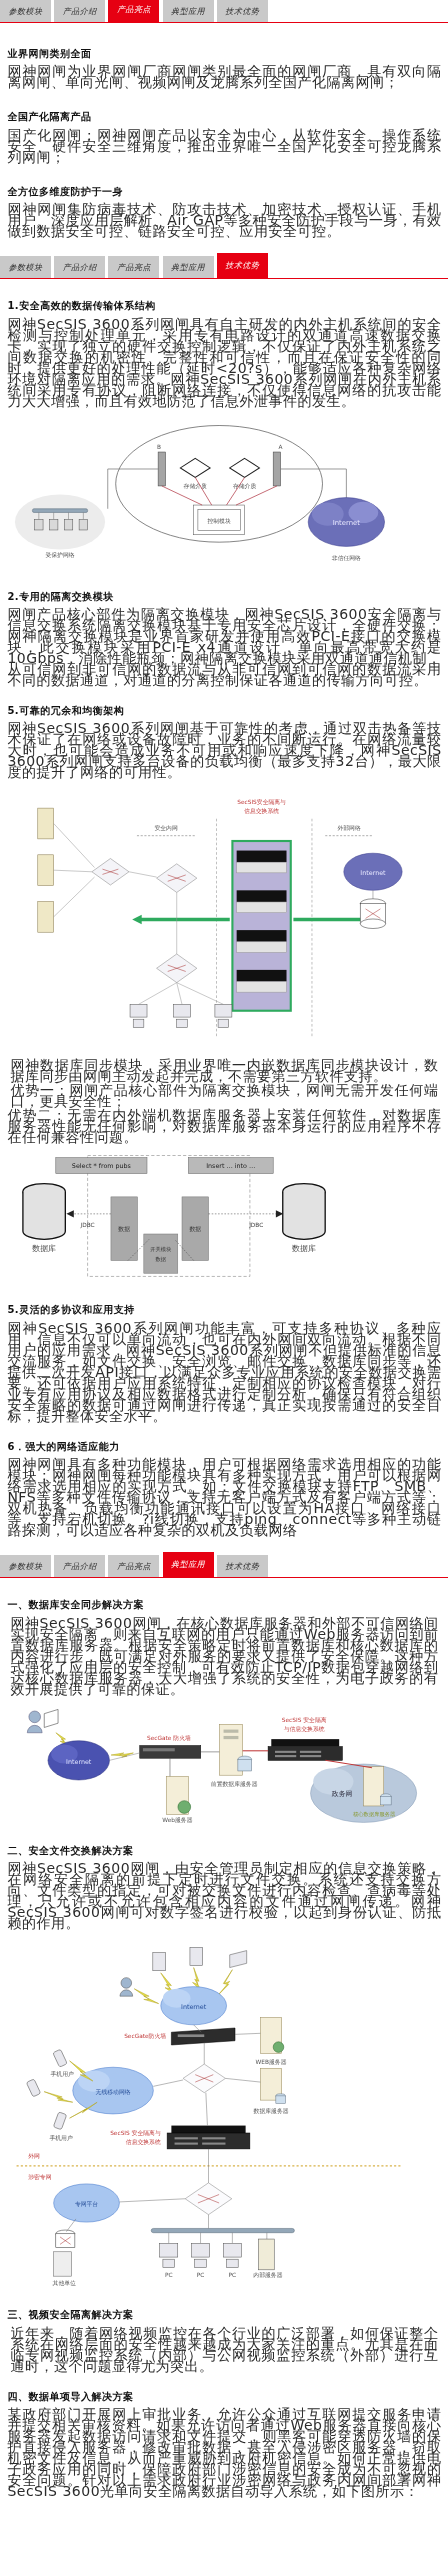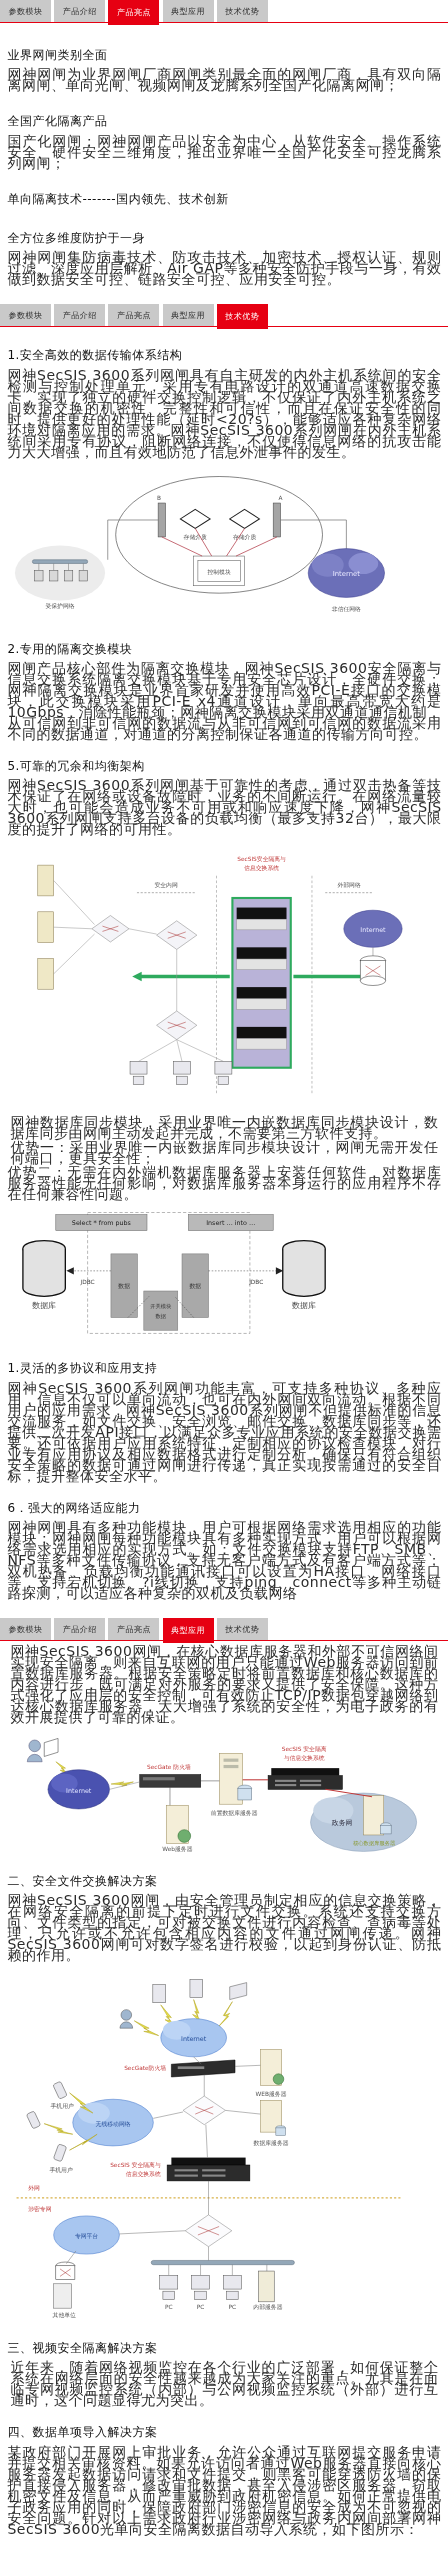--- a/index.html
+++ b/index.html
@@ -1,25 +1,25 @@
 <!DOCTYPE html>
 <html style="--accent: #e60012; --tabbg: #c9c9c9; --redlabel: #c03a3a;font-size:8.5px"><head>
 <meta charset="utf-8">
 <style>
   :root{ --accent:#e60012; --tabbg:#c9c9c9; --redlabel:#c03a3a; }
   html,body{margin:0;padding:0;background:#fff;}
   body{width:449px;font-family:"DejaVu Sans","Liberation Sans",sans-serif;color:#2b2b2b;}
   .page{width:449px;overflow:hidden;}
   
-  .tabbar{display:flex;gap:3.2px;align-items:flex-start;border-bottom:1.6px solid var(--accent);height:22px;position:relative;background:#fff;}
+  .tabbar{display:flex;gap:3.2px;align-items:flex-end;border-bottom:1.6px solid var(--accent);height:22px;position:relative;background:#fff;font-style:italic;}
   .tab{width:51px;height:22px;background:var(--tabbg);color:#2b2b2b;font-size:8px;display:flex;align-items:center;justify-content:center;cursor:pointer;flex:none;letter-spacing:0.5px;}
   .tab.active{background:var(--accent);color:#fff;height:25px;position:relative;z-index:2;}
   
   .content{padding:2.1px 7.4px 5.3px 7.4px;}
-  h3.sec{font-size:12px;font-weight:normal;color:#111;margin:18px 0 5.3px 0;letter-spacing:0.5px;}
+  h3.sec{font-size:10px;font-weight:bold;color:#111;margin:18px 0 5.3px 0;letter-spacing:0.5px;}
   .content.hl h3.sec{margin-top:22px;}
   p.body{font-size:14px;line-height:11px;margin:0 0 14px 0;color:#2b2b2b;letter-spacing:0.5px;text-align:justify;}
   p.body.tight{margin:3px;}
   p.body.tight-last{margin:0 0 7.4px 0;}
   .diagram-wrap{margin:7.4px 0 10.6px 0;}
   svg text{font-family:"DejaVu Sans","Liberation Sans",sans-serif;}
   .dlabel{fill:#555;font-size:11px;}
   .rlabel{fill:var(--redlabel);font-size:11px;}
 </style>
 </head>
@@ -33,23 +33,22 @@
     <div class="tab active">产品亮点</div>
     <div class="tab">典型应用</div>
     <div class="tab">技术优势</div>
   </div>
 
   <div class="content hl">
     <h3 class="sec">业界网闸类别全面</h3>
     <p class="body">网神网闸为业界网闸厂商网闸类别最全面的网闸厂商，具有双向隔离网闸、单向光闸、视频网闸及龙腾系列全国产化隔离网闸；</p>
     <h3 class="sec">全国产化隔离产品</h3>
     <p class="body">国产化网闸：网神网闸产品以安全为中心，从软件安全、操作系统安全、硬件安全三维角度，推出业界唯一全国产化安全可控龙腾系列网闸；</p>
-    <h3 class="sec">单向隔离技术-------国内领先、技术创新</h3>
     <h3 class="sec">全方位多维度防护于一身</h3>
-    <p class="body">网神网闸集防病毒技术、防攻击技术、加密技术、授权认证、规则过滤、深度应用层解析、Air GAP等多种安全防护手段与一身，有效做到数据安全可控、链路安全可控、应用安全可控。</p>
+    <p class="body">网神网闸集防病毒技术、防攻击技术、加密技术、授权认证、手机用户、深度应用层解析、Air GAP等多种安全防护手段与一身，有效做到数据安全可控、链路安全可控、应用安全可控。</p>
   </div>
 
   <div class="tabbar">
     <div class="tab">参数模块</div>
     <div class="tab">产品介绍</div>
     <div class="tab">产品亮点</div>
     <div class="tab">典型应用</div>
     <div class="tab active">技术优势</div>
   </div>
 
@@ -208,21 +207,21 @@
           <line x1="690" y1="185" x2="690" y2="205" stroke="#777"></line>
           <ellipse cx="690" cy="210" rx="24" ry="9" fill="#fff" stroke="#333"></ellipse>
           <rect x="666" y="210" width="48" height="38" fill="#fff" stroke="#333"></rect>
           <ellipse cx="690" cy="248" rx="24" ry="9" fill="#fff" stroke="#333"></ellipse>
           <path d="M676 220 l28 18 M676 238 l28 -18" stroke="#a33" fill="none"></path>
         </g>
       </svg>
     </div>
 
     <p class="body tight">网神数据库同步模块，采用业界唯一内嵌数据库同步模块设计，数据库同步由网闸主动发起并完成，不需要第三方软件支持。</p>
-    <p class="body tight">优势一：采用业界唯一内嵌数据库同步模块设计，网闸无需开发任何端口，更具安全性；</p>
+    <p class="body tight">优势一：网闸产品核心部件为隔离交换模块，网闸无需开发任何端口，更具安全性；</p>
     <p class="body tight-last">优势二：无需在内外端机数据库服务器上安装任何软件，对数据库服务器性能无任何影响，对数据库服务器本身运行的应用程序不存在任何兼容性问题。</p>
 
     <div class="diagram-wrap">
       <svg width="350" height="133" viewBox="0 0 660 250">
         <rect x="152" y="10" width="306" height="228" fill="none" stroke="#777" stroke-dasharray="6 4"></rect>
         <g>
           <rect x="92" y="14" width="172" height="30" fill="#b9b9b9" stroke="#666"></rect>
           <text x="178" y="34" text-anchor="middle" font-size="12" fill="#222">Select * from pubs</text>
         </g>
         <g>
@@ -263,36 +262,37 @@
           <line x1="228" y1="208" x2="268" y2="168"></line>
             <line x1="352" y1="208" x2="316" y2="168"></line>
         </g>
         <polygon points="112,120 126,113 126,127" fill="#222"></polygon>
         <polygon points="521,120 507,113 507,127" fill="#222"></polygon>
         <text x="152" y="145" text-anchor="middle" font-size="11" fill="#444">JDBC</text>
         <text x="470" y="145" text-anchor="middle" font-size="11" fill="#444">JDBC</text>
       </svg>
     </div>
 
-    <h3 class="sec">1.灵活的多协议和应用支持</h3>
+    <h3 class="sec">5.灵活的多协议和应用支持</h3>
     <p class="body">网神SecSIS 3600系列网闸功能丰富，可支持多种协议、多种应用，信息不仅可以单向流动，也可在内外网间双向流动。根据不同用户的应用需求，网神SecSIS 3600系列网闸不但提供标准的信息交流服务，如文件交换、安全浏览、邮件交换、数据库同步等，还提供二次开发API接口，以满足众多专业应用系统的安全数据交换需要。还可依据用户应用系统特征，定制相应的协议检查模块，对行业专有应用协议及相应数据格式进行定制分析，确保只有符合组织安全策略的数据可通过网闸进行传递，真正实现按需通过的安全目标，提升整体安全水平。</p>
 
     <h3 class="sec">6．强大的网络适应能力</h3>
     <p class="body">网神网闸具有多种功能模块，用户可根据网络需求选用相应的功能模块；网神网闸每种功能模块具有多种实现方式，用户可以根据网络需求选用相应的实现方式。如：文件交换模块支持FTP、SMB、NFS等多种文件传输协议，支持无客户端方式及有客户端方式等；双机热备、负载均衡功能通讯接口可以设置为HA接口、网络接口等，支持宕机切换、?i线切换，支持ping、connect等多种主动链路探测，可以适应各种复杂的双机及负载网络</p>
   </div>
 
   <div class="tabbar">
     <div class="tab">参数模块</div>
     <div class="tab">产品介绍</div>
     <div class="tab">产品亮点</div>
     <div class="tab active">典型应用</div>
     <div class="tab">技术优势</div>
   </div>
 
   <div class="content">
+    <h3 class="sec">一、数据库安全同步解决方案</h3>
     <p class="body tight">网神SecSIS 3600网闸，在核心数据库服务器和外部不可信网络间实现安全隔离，则来自互联网的用户只能通过Web服务器访问到前置数据库服务器。根据安全策略定时将前置数据库和核心数据库的内容进行步，既可满足对外服务的要求又提供了安全保障。这种方式强化了应用层的安全控制，可有效防止TCP/IP数据包穿越网络到达核心数据库服务器，大大增强了系统的安全性，为电子政务的有效开展提供了可靠的保证。</p>
 
     <div class="diagram-wrap">
       <svg width="414" height="122" viewBox="0 0 780 230">
 
         <g>
           <circle cx="52" cy="28" r="11" fill="#9fb6cf" stroke="#557"></circle>
           <path d="M38 58 a14 14 0 0 1 28 0 z" fill="#9fb6cf" stroke="#557"></path>
           <polygon points="70,22 96,14 96,40 70,48" fill="#fff" stroke="#333"></polygon>
         </g>

